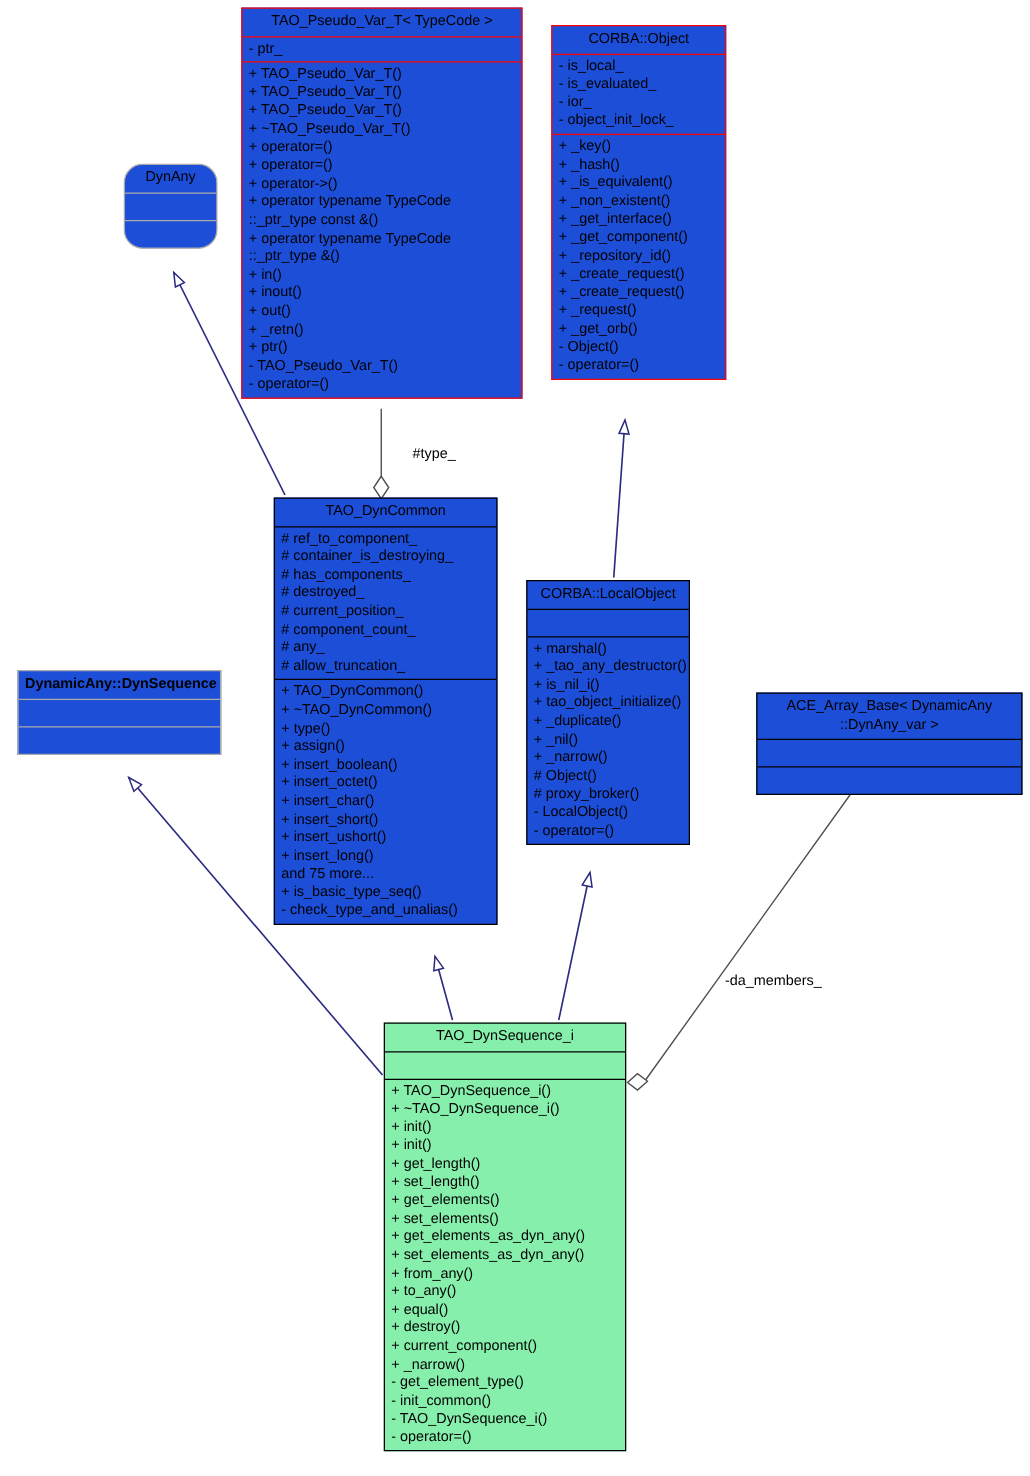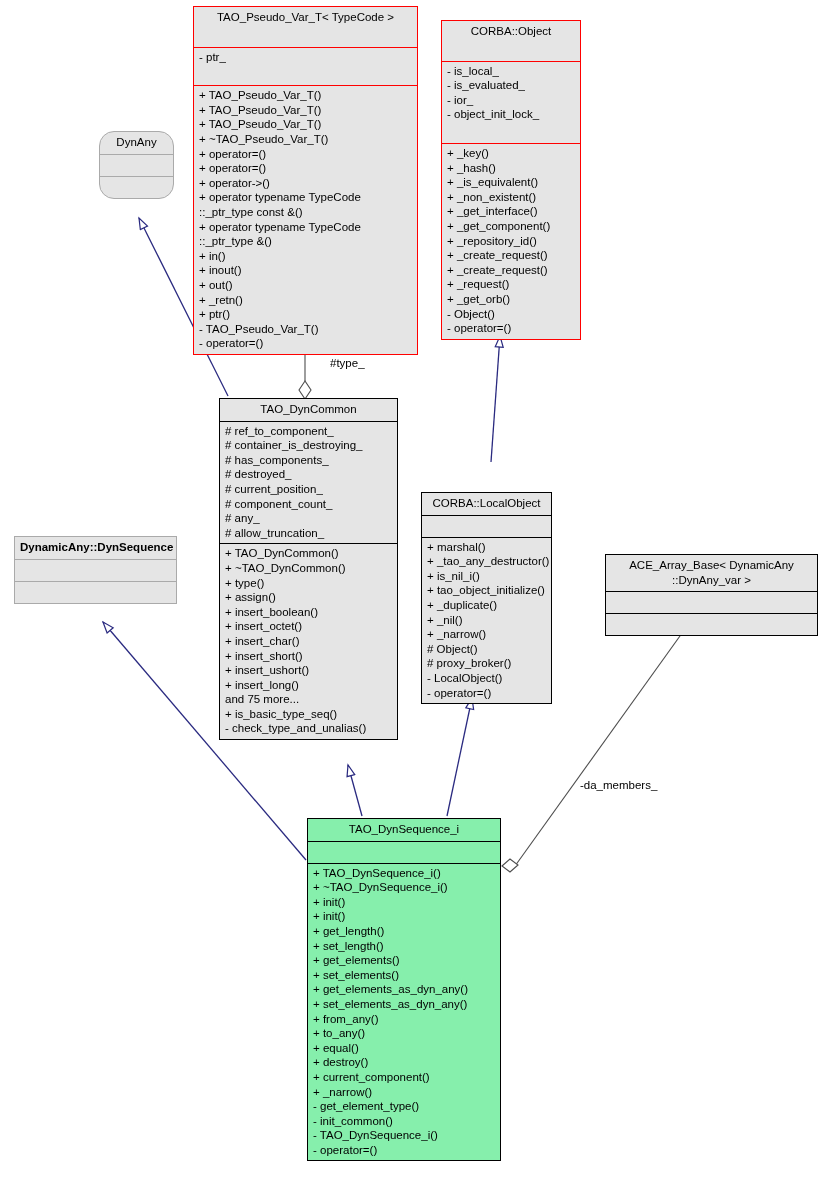--- a/index.html
+++ b/index.html
@@ -22,21 +22,21 @@
     position: absolute;
     left: 0;
     top: 0;
     width: 824px;
     height: 1181px;
     pointer-events: none;
   }
   .uml-box {
     position: absolute;
     box-sizing: border-box;
-    background: #e5e5e5;
+    background: #1d4ed8;
     border: 1px solid #000000;
     font-size: 11.5px;
     line-height: 14.6px;
     color: #000000;
   }
   .uml-box .sect {
     box-sizing: border-box;
     padding: 2px 5px 3px 5px;
   }
   .uml-box .sect.title {
@@ -57,21 +57,20 @@
   .uml-box .row {
     white-space: pre;
   }
 
   
   .uml-box.red {
     border-color: #ff0000;
   }
   .uml-box.red .sect + .sect {
     border-top-color: #ff0000;
-    margin-top: 18px;
   }
 
   
   .uml-box.grey {
     border-color: #aaaaaa;
   }
   .uml-box.grey .sect + .sect {
     border-top-color: #aaaaaa;
   }
 
@@ -85,21 +84,21 @@
     font-size: 11.5px;
     color: #000000;
     white-space: nowrap;
   }
 
   
   #box-pseudo-var      { left: 193px; top: 6px;    width: 225px; }
   #box-corba-object    { left: 441px; top: 20px;   width: 140px; }
   #box-dynany          { left: 99px;  top: 131px;  width: 75px; border-radius: 15px;  }
   #box-dyncommon       { left: 219px; top: 398px;  width: 179px; }
-  #box-localobject     { left: 421px; top: 492px;  width: 131px; }
+  #box-localobject     { left: 421px; top: 464px;  width: 131px; }
   #box-dynsequence     { left: 14px;   top: 536px;  width: 163px; font-weight: bold; }
   #box-ace-array       { left: 605px; top: 529px;  width: 213px; margin-top: 25px; }
   #box-dynsequence-i   { left: 307px; top: 818px;  width: 194px; }
 </style>
 </head>
 <body>
 
 <div id="diagram">
 
   <svg id="edges" viewBox="0 0 824 1181" width="824" height="1181">

